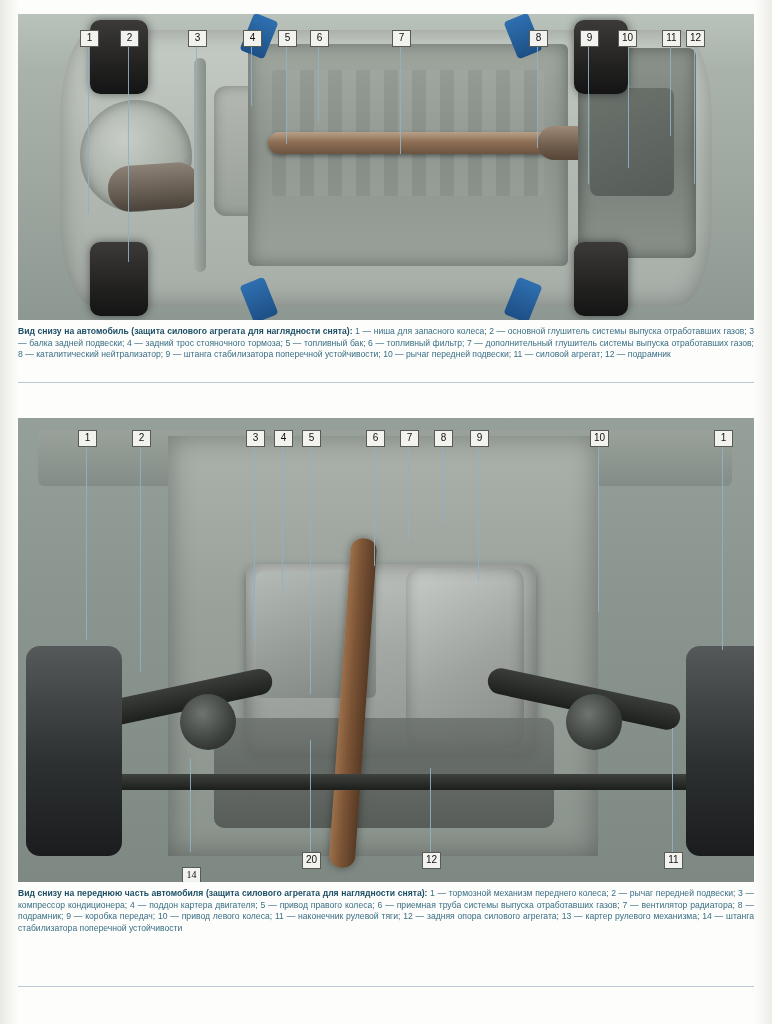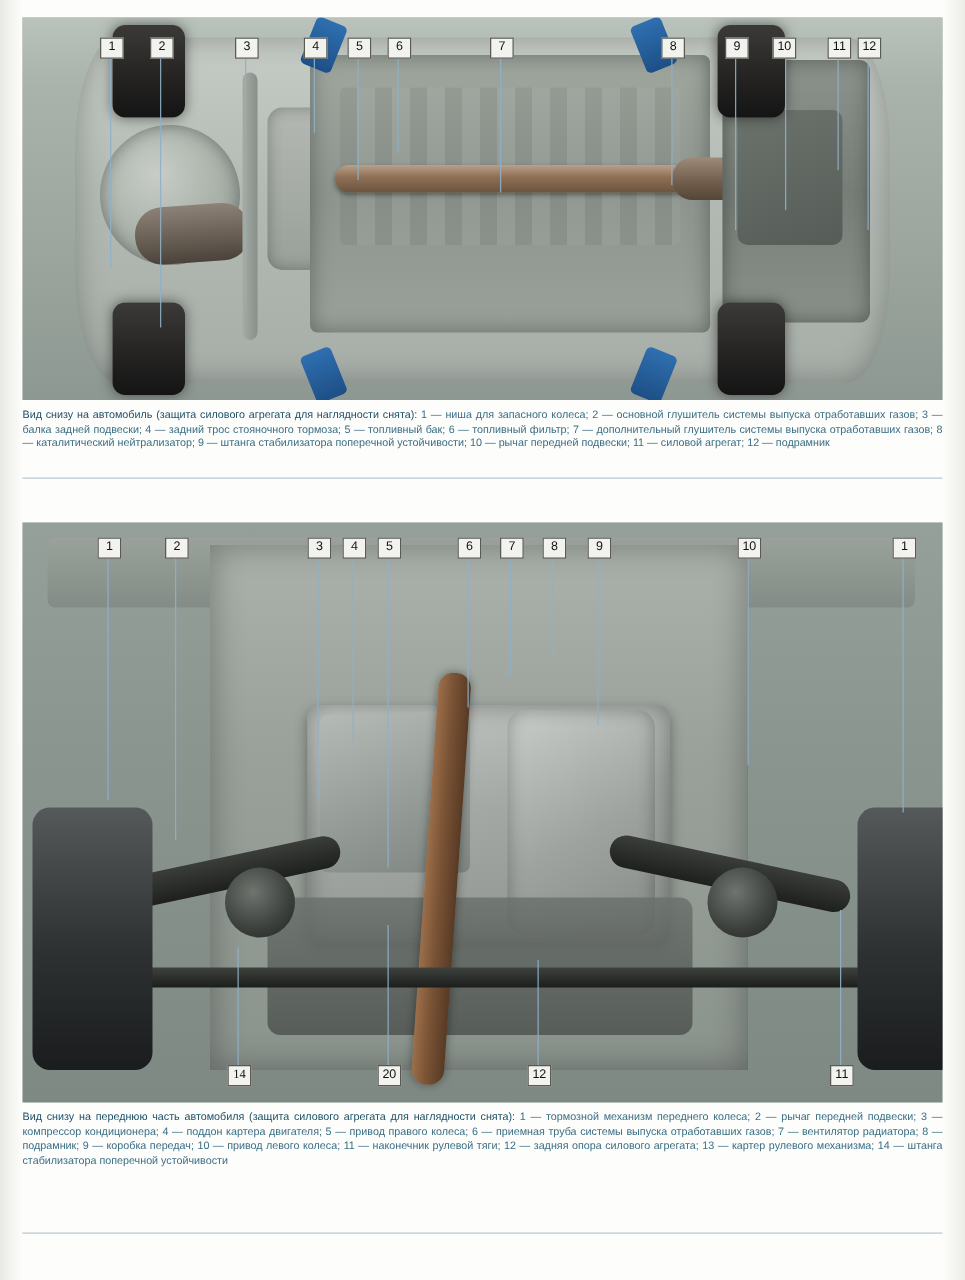--- a/index.html
+++ b/index.html
@@ -314,21 +314,21 @@
     font-size: 8.6px;
     line-height: 11.6px;
     color: #3a6f86;
     text-align: justify;
     font-family: "Liberation Sans", sans-serif;
   }
   #caption-top { top: 326px; }
   #caption-bottom { top: 888px; }
   .caption b {
     color: #1c4f66;
-    font-weight: normal;
+    font-weight: bold;
     margin-top: 36px;
   }
   .rule {
     position: absolute;
     left: 18px;
     width: 736px;
     height: 1px;
     background: #b9c8d2;
   }
   #rule-top { top: 382px; }
@@ -447,21 +447,21 @@
     <div class="callout" style="left:228px; top:12px;">3</div>
     <div class="callout" style="left:256px; top:12px;">4</div>
     <div class="callout" style="left:284px; top:12px;">5</div>
     <div class="callout" style="left:348px; top:12px;">6</div>
     <div class="callout" style="left:382px; top:12px;">7</div>
     <div class="callout" style="left:416px; top:12px;">8</div>
     <div class="callout" style="left:452px; top:12px;">9</div>
     <div class="callout" style="left:572px; top:12px;">10</div>
     <div class="callout" style="left:696px; top:12px;">1</div>
 
-    <div class="callout" style="left:164px; top:434px;font-family:Liberation Serif, serif;">14</div>
+    <div class="callout" style="left:164px; top:449px;font-family:Liberation Serif, serif;">14</div>
     <div class="callout" style="left:284px; top:434px;">20</div>
     <div class="callout" style="left:404px; top:434px;">12</div>
     <div class="callout" style="left:646px; top:434px;">11</div>
   </div>
 
   <div class="caption" id="caption-bottom">
     <b>Вид снизу на переднюю часть автомобиля (защита силового агрегата для наглядности снята):</b><span> 1 — тормозной механизм переднего колеса; 2 — рычаг передней подвески; 3 — компрессор кондиционера; 4 — поддон картера двигателя; 5 — привод правого колеса; 6 — приемная труба системы выпуска отработавших газов; 7 — вентилятор радиатора; 8 — подрамник; 9 — коробка передач; 10 — привод левого колеса; 11 — наконечник рулевой тяги; 12 — задняя опора силового агрегата; 13 — картер рулевого механизма; 14 — штанга стабилизатора поперечной устойчивости</span>
   </div>
   <div class="rule" id="rule-bottom"></div>
 

